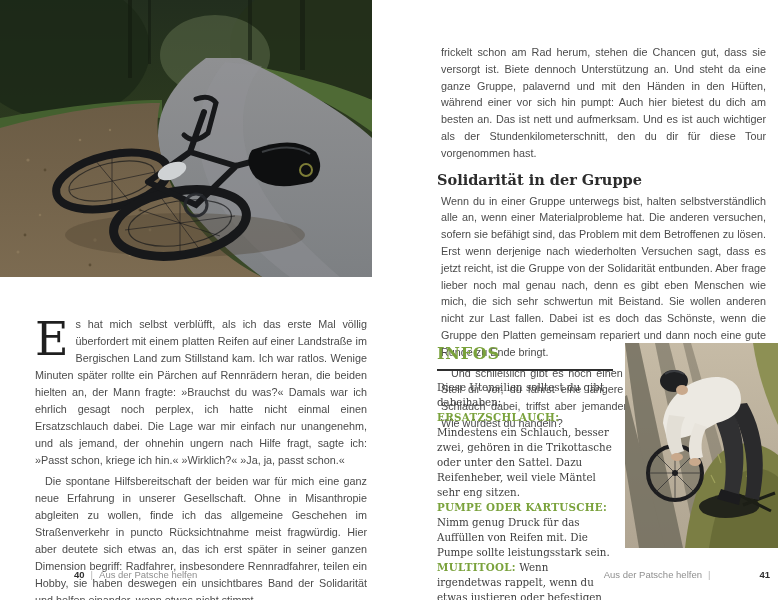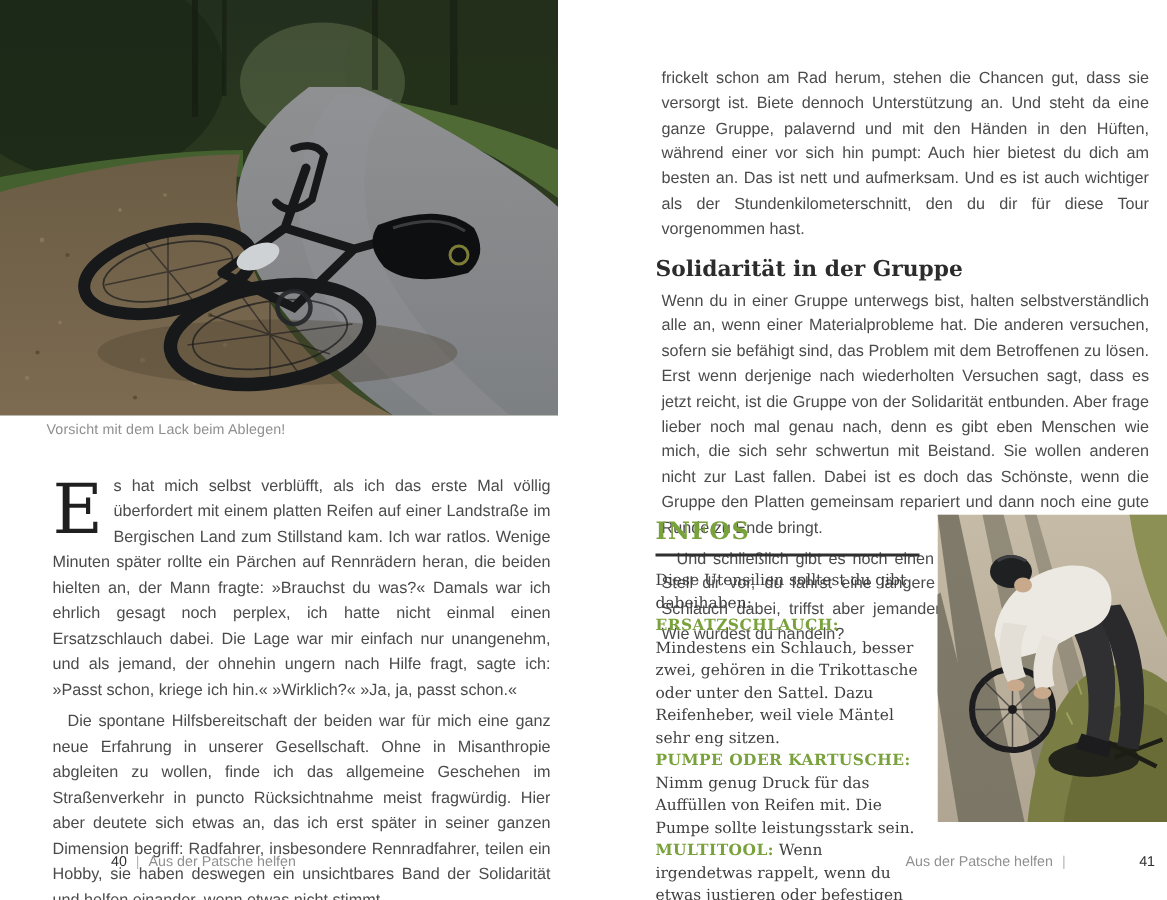--- a/index.html
+++ b/index.html
@@ -49,21 +49,21 @@
   .infobox-intro { font-size:10.3px; line-height:15px; padding-top:9px; }
   .infobox-item { font-size:10.3px; line-height:15px; margin-top:0; }
   .infobox-term { font-weight:bold; color:#7aa23c; letter-spacing:0.3px; }
 
   .photo-right { position:absolute; left:625px; top:343px; width:153px; height:205px; display:block; }
 
   
   .footer { position:absolute; top:569px; font-size:9.5px; color:#8f8f8f; }
   .footer-left { left:31px; }
   .footer-right { right:8px; text-align:center; }
-  .page-num { font-weight:normal; color:#2f2f2f;padding-left:43px; }
+  .page-num { font-weight:bold; color:#2f2f2f;padding-left:43px; }
   .foot-sep { margin:0 6px; color:#b5b5b5; }
 </style>
 </head>
 <body>
 
 <div class="spread">
 
   <svg class="photo-left" viewBox="0 0 372 277" preserveAspectRatio="none" aria-hidden="true">
     <defs>
       <linearGradient id="forest" x1="0" y1="0" x2="0" y2="1">
@@ -132,21 +132,20 @@
 
     <circle cx="196" cy="205" r="11" fill="none" stroke="#24262a" stroke-width="3" opacity="0.9"></circle>
 
     <ellipse cx="172" cy="171" rx="15" ry="8" fill="#cfd2d4" transform="rotate(-22 172 171)"></ellipse>
 
     <path d="M252,150 q42,-16 64,2 q10,18 -4,30 q-38,10 -56,-4 q-13,-15 -4,-28 Z" fill="#0e0f10"></path>
     <path d="M262,152 q30,-10 48,2" stroke="#3a3d40" stroke-width="2" fill="none"></path>
     <circle cx="306" cy="170" r="6" fill="none" stroke="#8a8a3c" stroke-width="2" opacity="0.9"></circle>
   </svg>
 
-  <div class="caption">Vorsicht mit dem Lack beim Ablegen!</div>
 
   <div class="article-left">
     <p><span class="dropcap">E</span><span>s hat mich selbst verblüfft, als ich das erste Mal völlig überfordert mit einem platten Reifen auf einer Landstraße im Bergischen Land zum Stillstand kam. Ich war ratlos. Wenige Minuten später rollte ein Pärchen auf Rennrädern heran, die beiden hielten an, der Mann fragte: »Brauchst du was?« Damals war ich ehrlich gesagt noch perplex, ich hatte nicht einmal einen Ersatzschlauch dabei. Die Lage war mir einfach nur unangenehm, und als jemand, der ohnehin ungern nach Hilfe fragt, sagte ich: »Passt schon, kriege ich hin.« »Wirklich?« »Ja, ja, passt schon.«</span></p>
     <p class="indent">Die spontane Hilfsbereitschaft der beiden war für mich eine ganz neue Erfahrung in unserer Gesellschaft. Ohne in Misanthropie abgleiten zu wollen, finde ich das allgemeine Geschehen im Straßenverkehr in puncto Rücksichtnahme meist fragwürdig. Hier aber deutete sich etwas an, das ich erst später in seiner ganzen Dimension begriff: Radfahrer, insbesondere Rennradfahrer, teilen ein Hobby, sie haben deswegen ein unsichtbares Band der Solidarität und helfen einander, wenn etwas nicht stimmt.</p>
 
   </div>
 
   <div class="footer footer-left">
     <span class="page-num">40</span><span class="foot-sep">|</span><span>Aus der Patsche helfen</span>
   </div>

